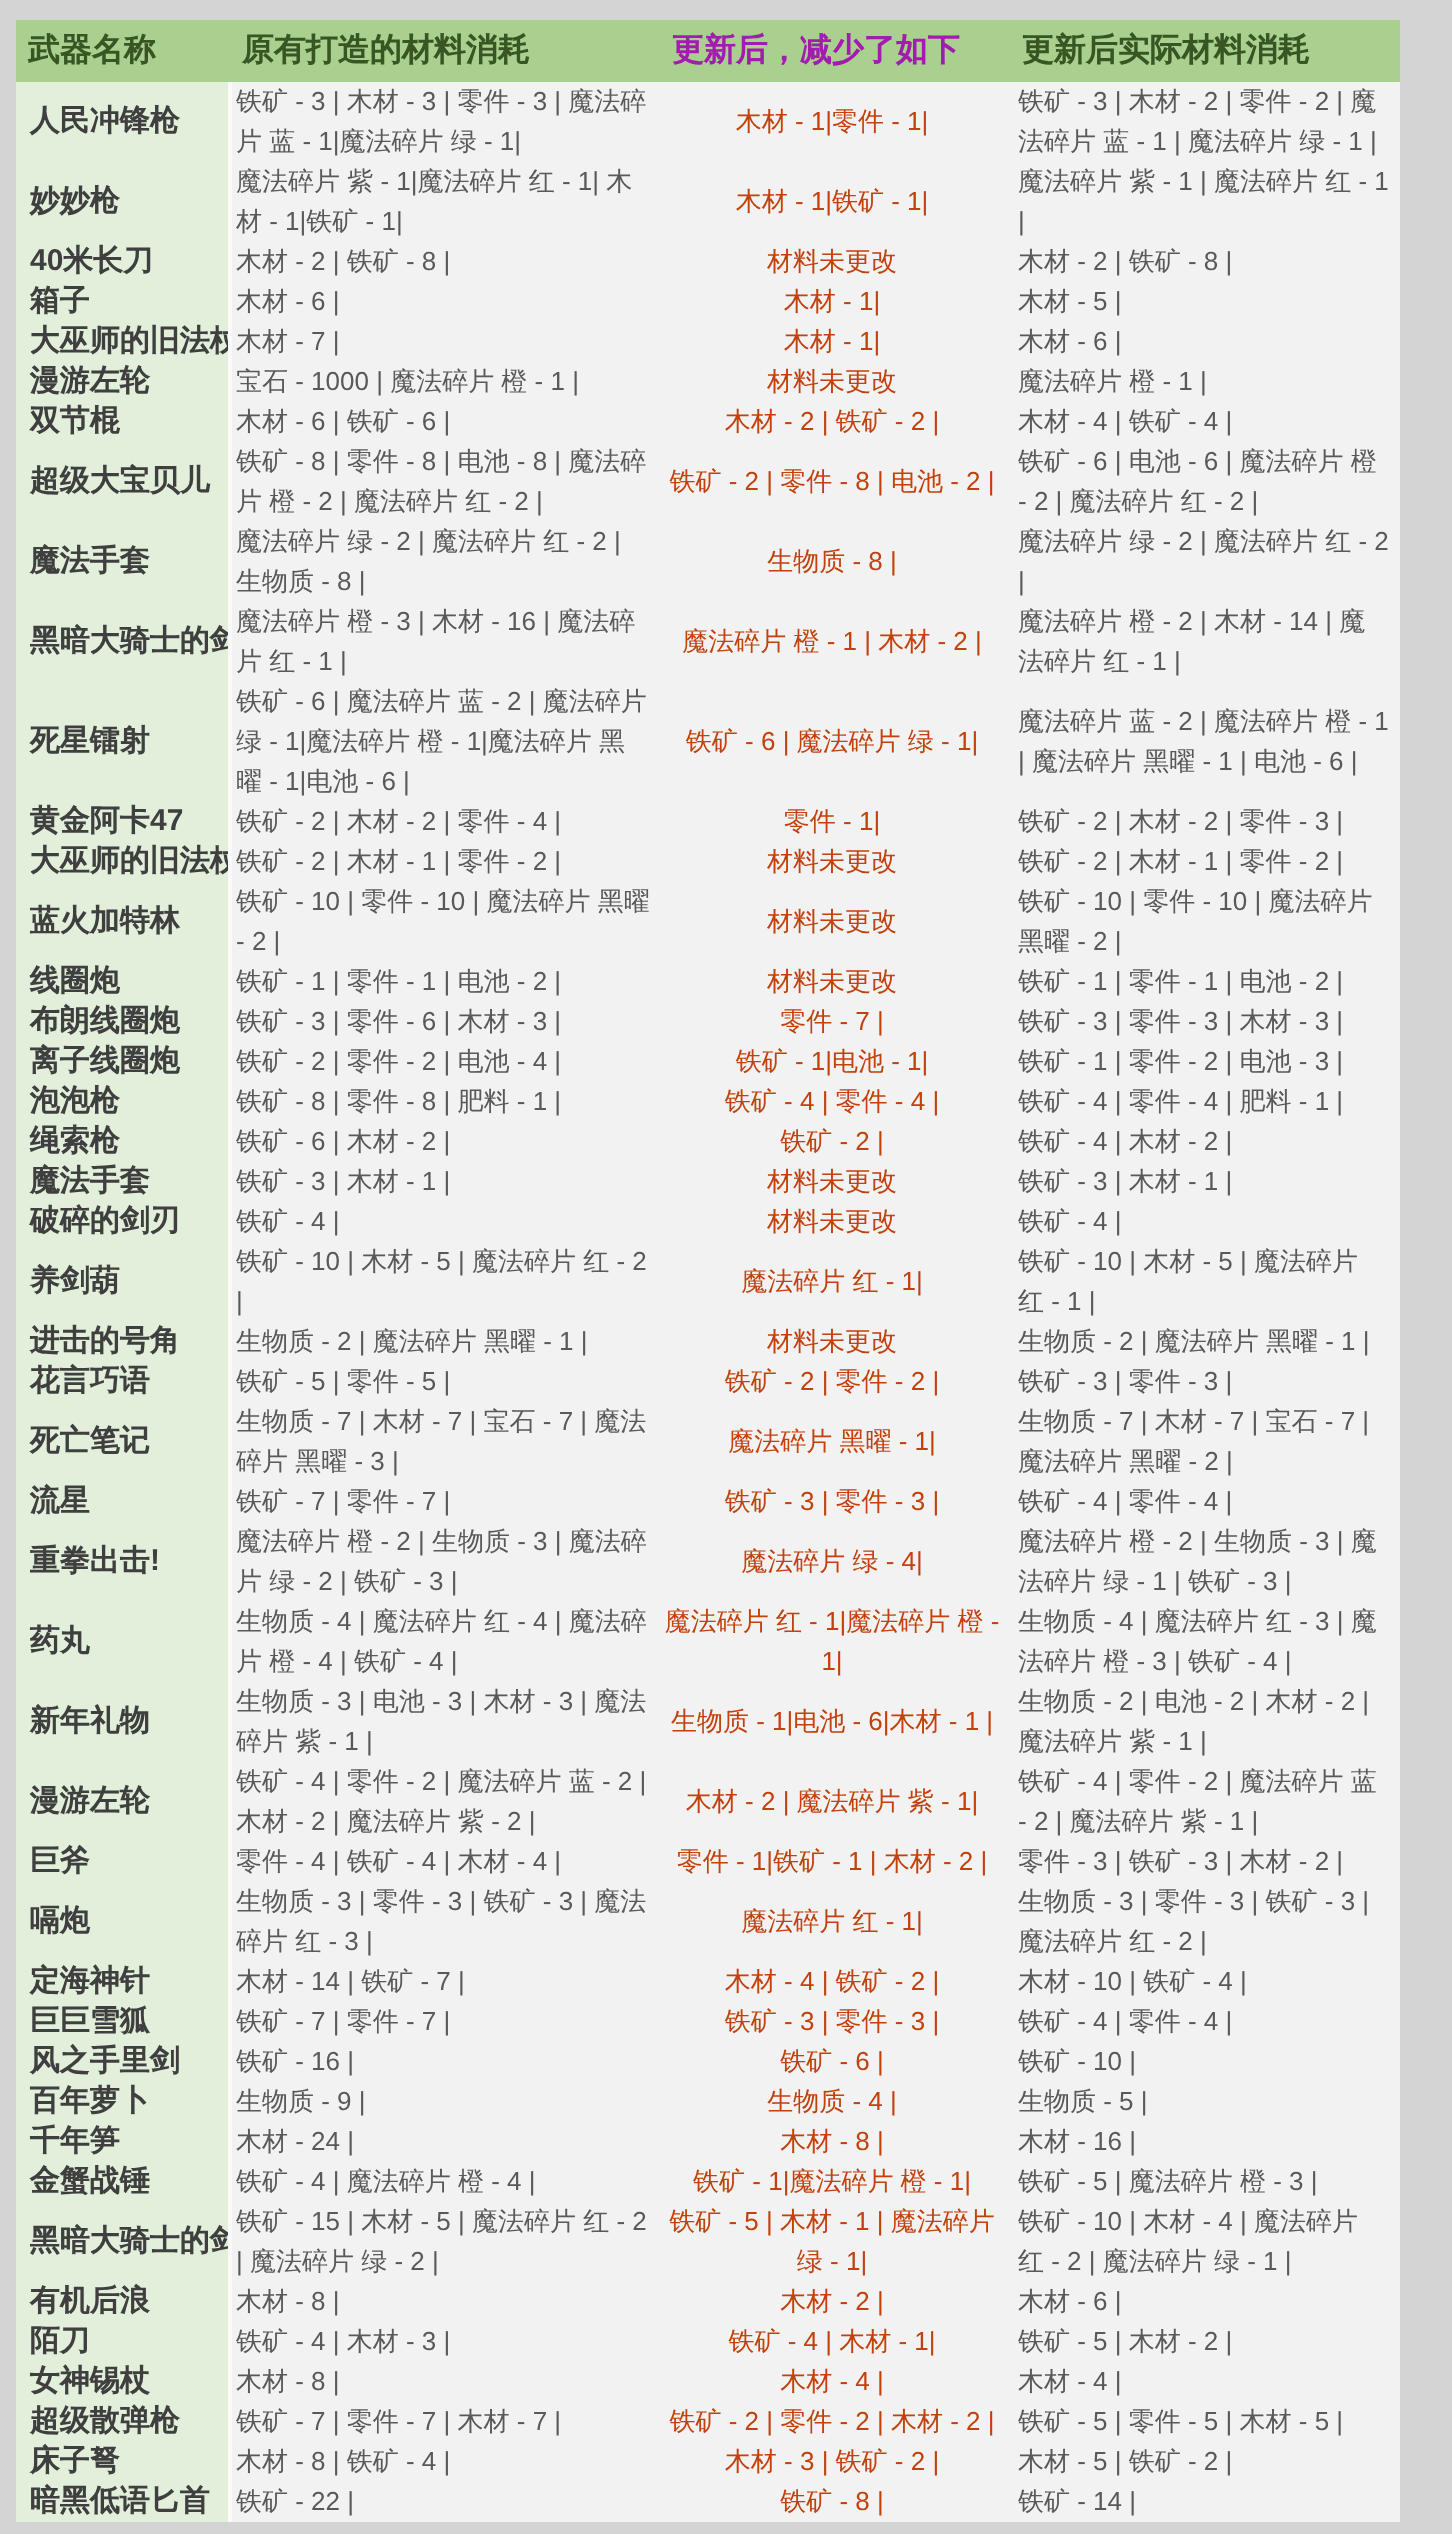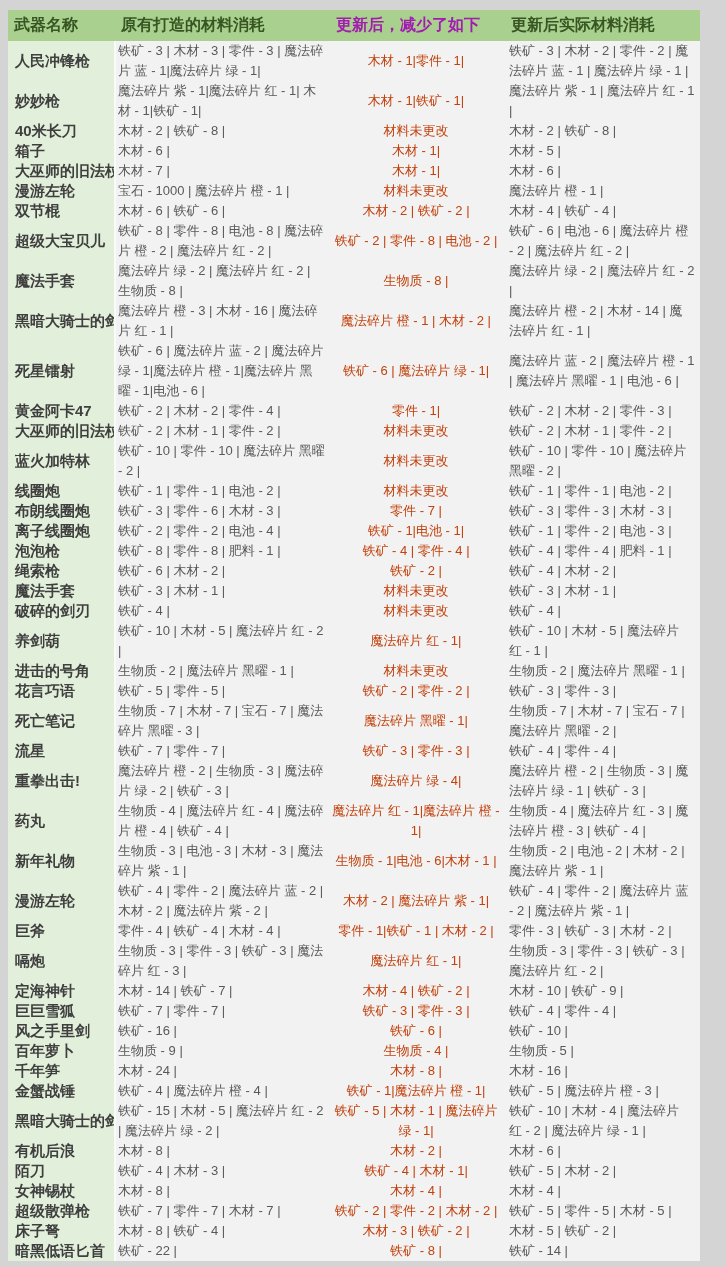--- a/index.html
+++ b/index.html
@@ -263,21 +263,21 @@
         <tr>
           <td class="name">嗝炮</td>
           <td class="orig">生物质 - 3 | 零件 - 3 | 铁矿 - 3 | 魔法碎片 红 - 3 |</td>
           <td class="reduced">魔法碎片 红 - 1|</td>
           <td class="result">生物质 - 3 | 零件 - 3 | 铁矿 - 3 | 魔法碎片 红 - 2 |</td>
         </tr>
         <tr>
           <td class="name">定海神针</td>
           <td class="orig">木材 - 14 | 铁矿 - 7 |</td>
           <td class="reduced">木材 - 4 | 铁矿 - 2 |</td>
-          <td class="result">木材 - 10 | 铁矿 - 9 |</td>
+          <td class="result">木材 - 10 | 铁矿 - 4 |</td>
         </tr>
         <tr>
           <td class="name">巨巨雪狐</td>
           <td class="orig">铁矿 - 7 | 零件 - 7 |</td>
           <td class="reduced">铁矿 - 3 | 零件 - 3 |</td>
           <td class="result">铁矿 - 4 | 零件 - 4 |</td>
         </tr>
         <tr>
           <td class="name">风之手里剑</td>
           <td class="orig">铁矿 - 16 |</td>

